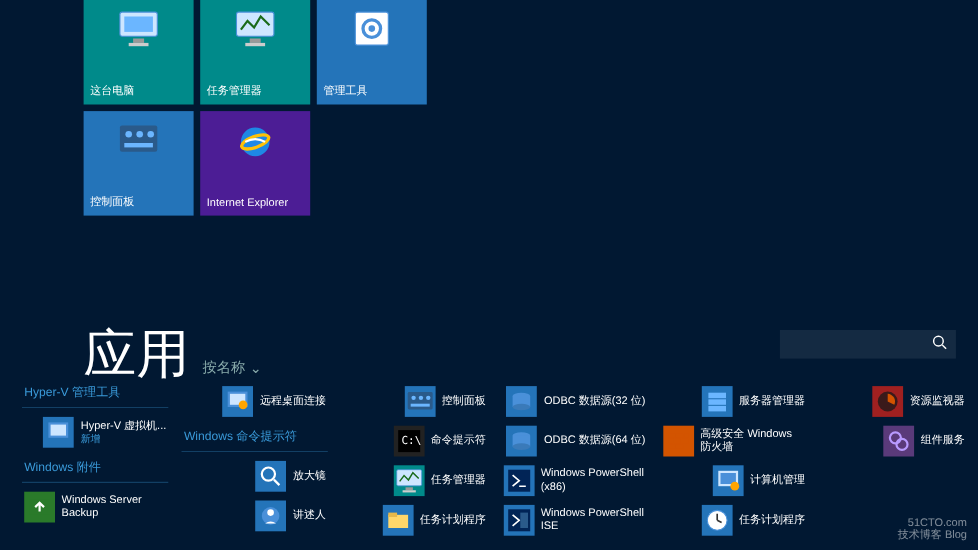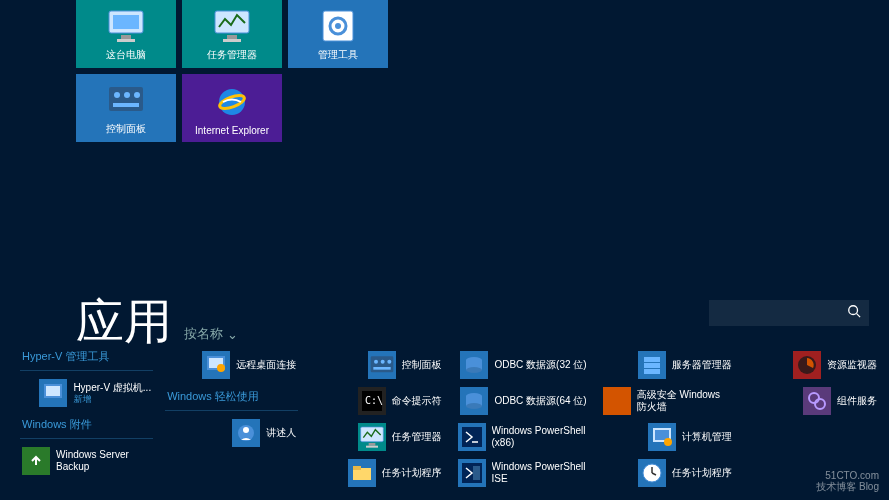--- a/index.html
+++ b/index.html
@@ -16,28 +16,27 @@
   position: absolute;
   top: 0;
   left: 76px;
   display: flex;
   flex-wrap: wrap;
   width: 340px;
   gap: 6px;
 }
 .tile {
   width: 100px;
-  height: 68px;
+  height: 95px;
   padding: 6px;
   display: flex;
   flex-direction: column;
   justify-content: flex-end;
   position: relative;
   cursor: pointer;
-  align-items: center;
 }
 .tile .tile-icon {
   position: absolute;
   top: 4px;
   left: 50%;
   transform: translateX(-50%);
   width: 48px;
   height: 44px;
   display: flex;
   align-items: center;
@@ -270,21 +269,32 @@
           <svg width="22" height="22" viewBox="0 0 22 22">
             <rect x="2" y="2" width="18" height="14" fill="#4a90d9"></rect>
             <rect x="4" y="4" width="14" height="10" fill="#cde6ff"></rect>
             <circle cx="16" cy="14" r="4" fill="#ffa500"></circle>
           </svg>
         </div>
         <div class="app-text">
           <div>远程桌面连接</div>
         </div>
       </div>
-      <div class="group-header">Windows 轻松使用</div>
+      <div class="group-header">Windows 命令提示符</div>
+      <div class="app-item">
+        <div class="app-icon ic-bg-blue">
+          <svg width="22" height="22" viewBox="0 0 22 22">
+            <circle cx="9" cy="9" r="6" fill="none" stroke="#fff" stroke-width="2"></circle>
+            <line x1="14" y1="14" x2="19" y2="19" stroke="#fff" stroke-width="2"></line>
+          </svg>
+        </div>
+        <div class="app-text">
+          <div>放大镜</div>
+        </div>
+      </div>
       <div class="app-item">
         <div class="app-icon ic-bg-blue">
           <svg width="22" height="22" viewBox="0 0 22 22">
             <circle cx="11" cy="11" r="8" fill="#4a90d9"></circle>
             <circle cx="11" cy="8" r="3" fill="#fff"></circle>
             <path d="M 6 18 Q 11 14 16 18" fill="#fff"></path>
           </svg>
         </div>
         <div class="app-text">
           <div>讲述人</div>

